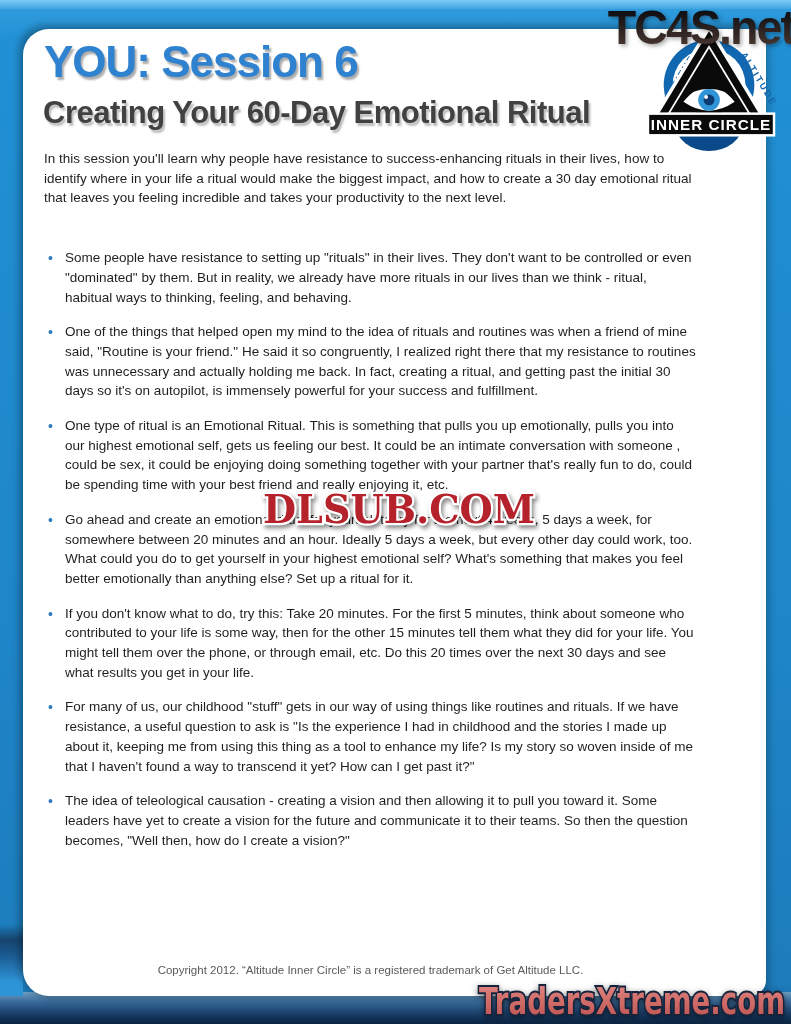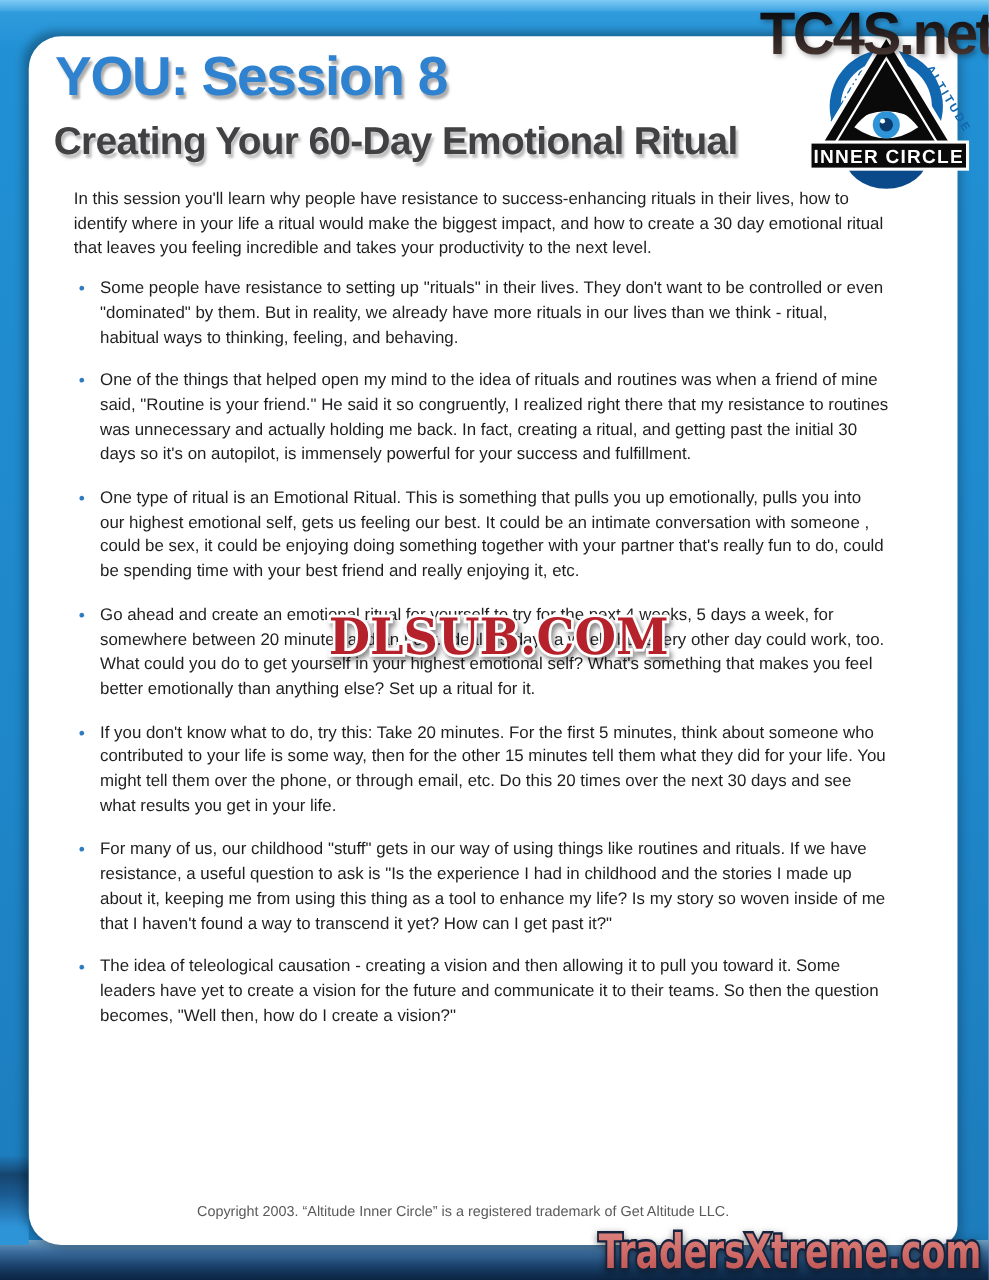--- a/index.html
+++ b/index.html
@@ -23,24 +23,24 @@
   .title{
     position:absolute;left:21px;top:8px;margin:0;
     font-size:44px;font-weight:bold;letter-spacing:-1px;color:#2f82cf;
     text-shadow:2px 3px 2px rgba(70,70,70,0.45);
   }
   .subtitle{
     position:absolute;left:20px;top:66px;margin:0;
     font-size:31px;font-weight:bold;letter-spacing:-0.5px;color:#414144;
     text-shadow:2px 3px 2px rgba(110,110,110,0.45);
   }
-  .content{position:absolute;left:36px;top:120px;width:655px;color:#1f1f21;
+  .content{position:absolute;left:21px;top:120px;width:655px;color:#1f1f21;
     font-size:13.5px;line-height:1.46;}
   .content p{margin:0;}
-  .bullets{list-style:none;margin:12px 0 0 0;padding:0 0 0 21px;}
+  .bullets{list-style:none;margin:40px 0 0 0;padding:0 0 0 21px;}
   .bullets li{position:relative;margin:0 0 15px 0;width:632px;}
   .bullets li::before{
     content:"\2022";position:absolute;left:-17px;top:0;
     color:#2e7bbf;font-size:14px;
   }
   .footer{
     position:absolute;left:0;bottom:20px;width:695px;text-align:center;
     font-size:11.5px;color:#5a5a5a;
   }
   
@@ -59,37 +59,37 @@
 </style>
 </head>
 <body>
 
 <div class="frame">
   <div class="top-strip"></div>
   <div class="bottom-bar"></div>
   <div class="left-shade"></div>
 
   <div class="page">
-    <h1 class="title">YOU: Session 8</h1>
+    <h1 class="title">YOU: Session 6</h1>
     <h2 class="subtitle">Creating Your 60-Day Emotional Ritual</h2>
 
     <div class="content">
       <p>In this session you'll learn why people have resistance to success-enhancing rituals in their lives, how to identify where in your life a ritual would make the biggest impact, and how to create a 30 day emotional ritual that leaves you feeling incredible and takes your productivity to the next level.</p>
       <ul class="bullets">
         <li>Some people have resistance to setting up "rituals" in their lives. They don't want to be controlled or even "dominated" by them. But in reality, we already have more rituals in our lives than we think - ritual, habitual ways to thinking, feeling, and behaving.</li>
         <li>One of the things that helped open my mind to the idea of rituals and routines was when a friend of mine said, "Routine is your friend." He said it so congruently, I realized right there that my resistance to routines was unnecessary and actually holding me back. In fact, creating a ritual, and getting past the initial 30 days so it's on autopilot, is immensely powerful for your success and fulfillment.</li>
         <li>One type of ritual is an Emotional Ritual. This is something that pulls you up emotionally, pulls you into our highest emotional self, gets us feeling our best. It could be an intimate conversation with someone , could be sex, it could be enjoying doing something together with your partner that's really fun to do, could be spending time with your best friend and really enjoying it, etc.</li>
         <li>Go ahead and create an emotional ritual for yourself to try for the next 4 weeks, 5 days a week, for somewhere between 20 minutes and an hour. Ideally 5 days a week, but every other day could work, too. What could you do to get yourself in your highest emotional self? What's something that makes you feel better emotionally than anything else? Set up a ritual for it.</li>
         <li>If you don't know what to do, try this: Take 20 minutes. For the first 5 minutes, think about someone who contributed to your life is some way, then for the other 15 minutes tell them what they did for your life. You might tell them over the phone, or through email, etc. Do this 20 times over the next 30 days and see what results you get in your life.</li>
         <li>For many of us, our childhood "stuff" gets in our way of using things like routines and rituals. If we have resistance, a useful question to ask is "Is the experience I had in childhood and the stories I made up about it, keeping me from using this thing as a tool to enhance my life? Is my story so woven inside of me that I haven't found a way to transcend it yet? How can I get past it?"</li>
         <li>The idea of teleological causation - creating a vision and then allowing it to pull you toward it. Some leaders have yet to create a vision for the future and communicate it to their teams. So then the question becomes, "Well then, how do I create a vision?"</li>
       </ul>
     </div>
 
-    <div class="footer">Copyright 2003. “Altitude Inner Circle” is a registered trademark of Get Altitude LLC.</div>
+    <div class="footer">Copyright 2012. “Altitude Inner Circle” is a registered trademark of Get Altitude LLC.</div>
   </div>
 
   <svg class="logo" viewBox="0 0 132 138">
     <circle cx="64" cy="63" r="46" fill="#1268b0"></circle>
     <circle cx="64" cy="63" r="37" fill="#ffffff"></circle>
     <text transform="translate(23,80) rotate(-59)" font-size="9.5" font-weight="bold" fill="#1268b0" letter-spacing="2" font-family="Liberation Sans, sans-serif">ALTITUDE</text>
     <text transform="translate(96,32) rotate(59)" font-size="9.5" font-weight="bold" fill="#1268b0" letter-spacing="2" font-family="Liberation Sans, sans-serif">ALTITUDE</text>
     <ellipse cx="64" cy="103" rx="34" ry="27" fill="#0b4a8a"></ellipse>
     <polygon points="64,5 124,104 4,104" fill="#0a0a0a" stroke="#ffffff" stroke-width="3.5" stroke-linejoin="round"></polygon>
     <polygon points="64,24 105,92 23,92" fill="none" stroke="#ffffff" stroke-width="1.8"></polygon>

